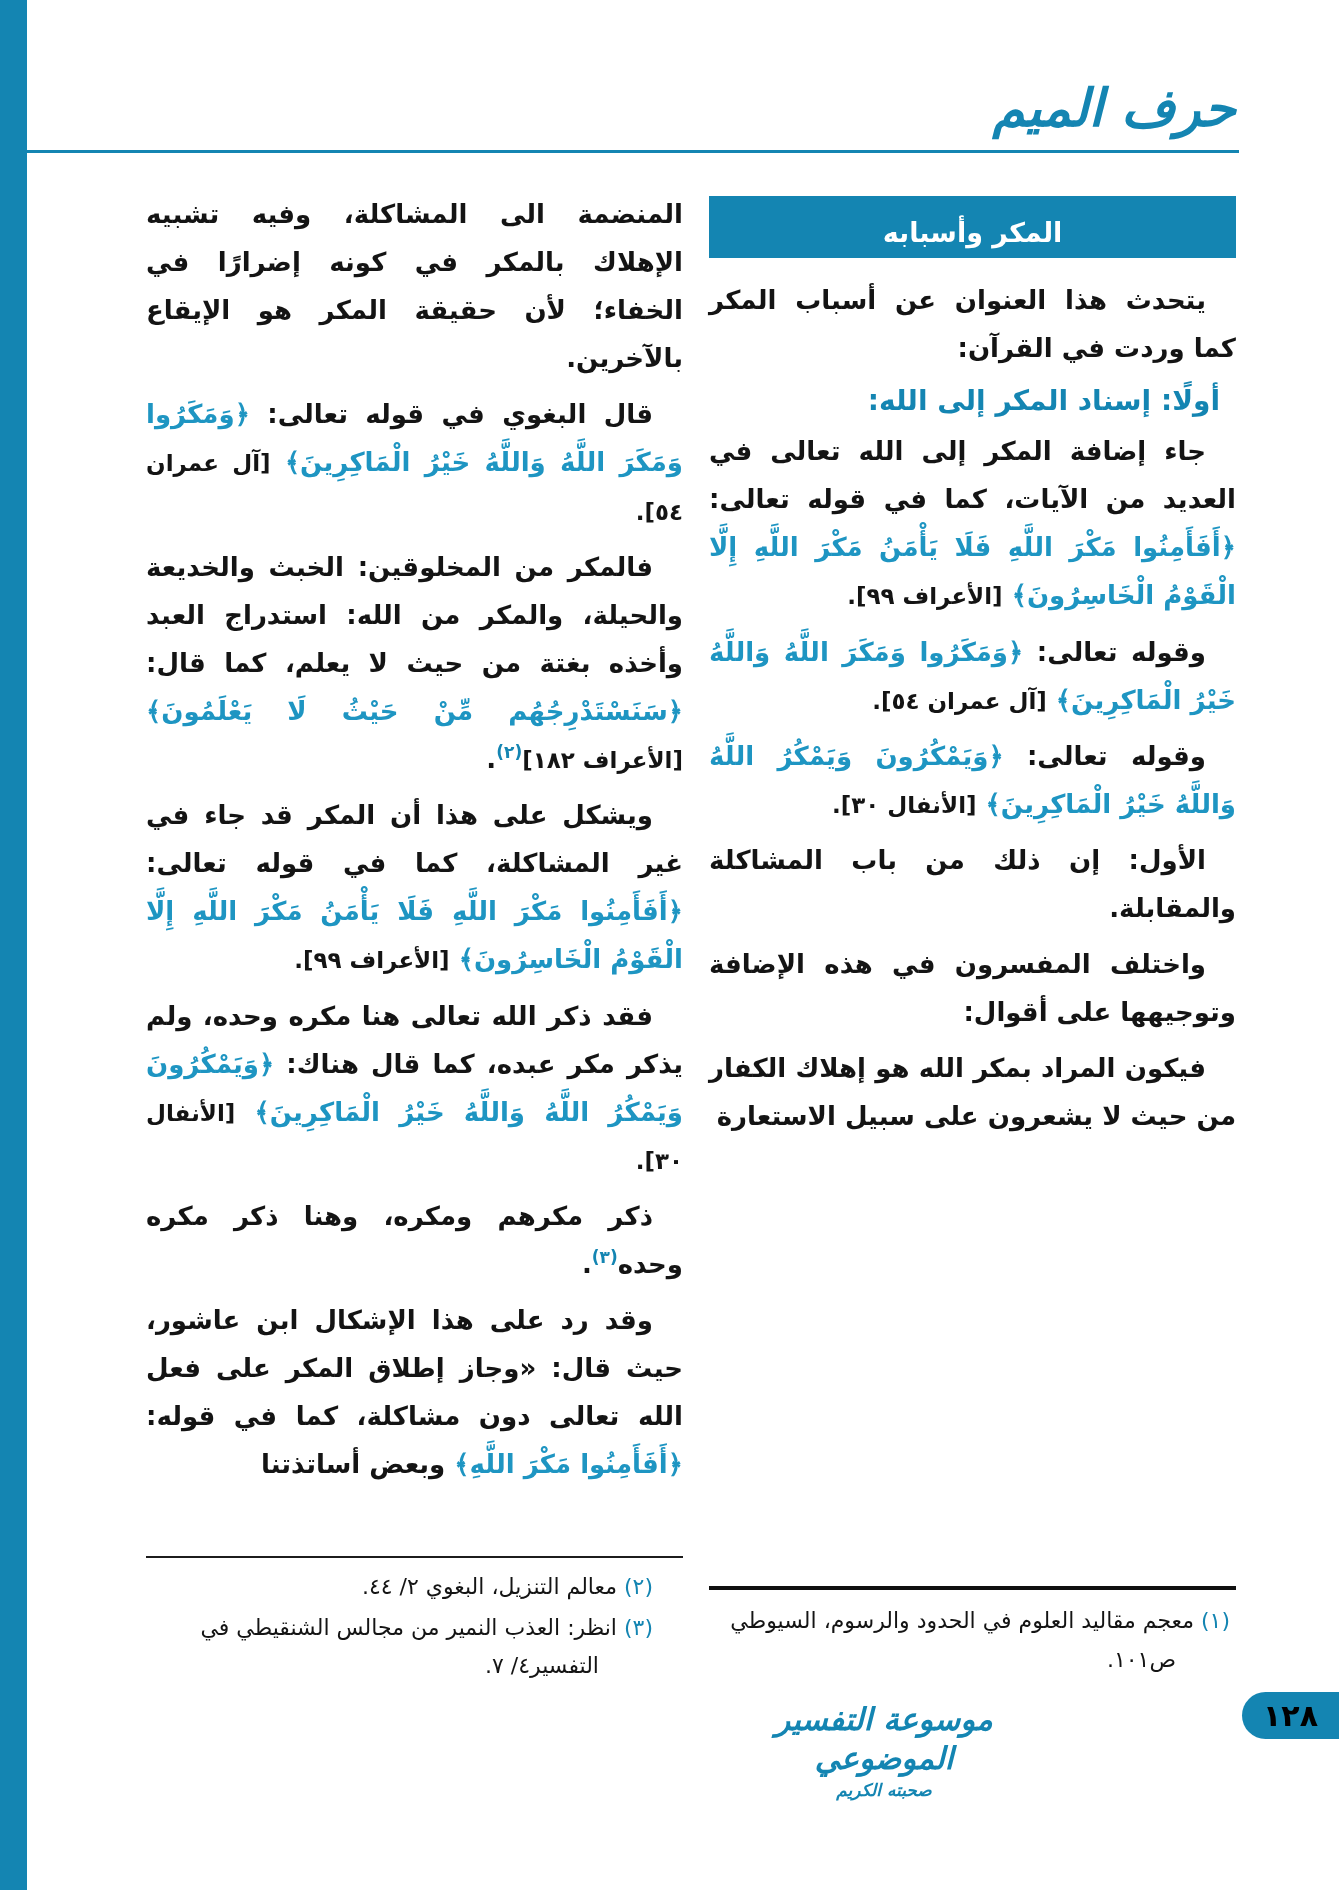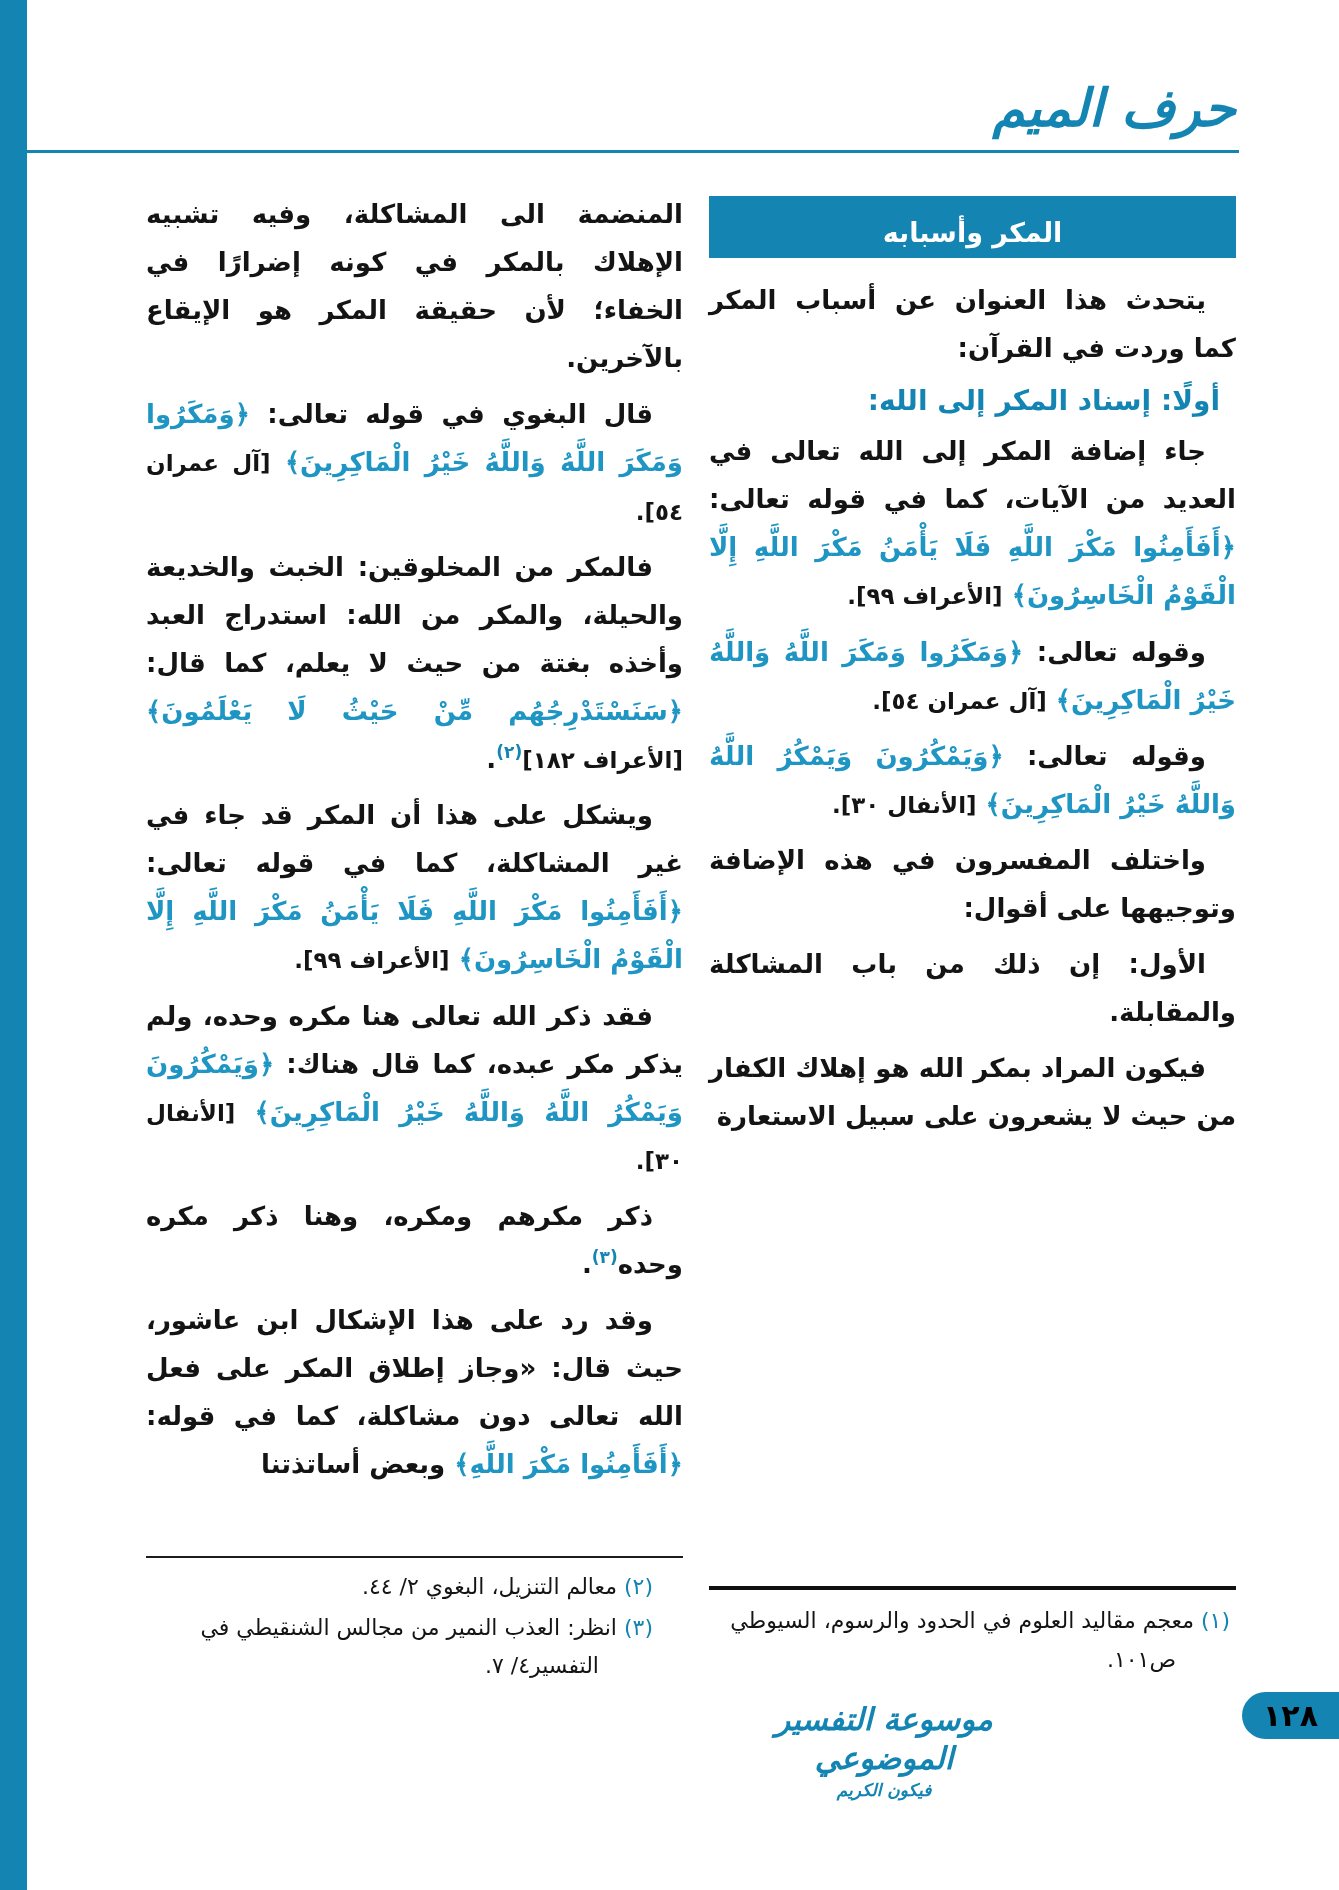--- a/index.html
+++ b/index.html
@@ -177,23 +177,23 @@
       <span class="verse">﴿وَمَكَرُوا وَمَكَرَ اللَّهُ وَاللَّهُ خَيْرُ الْمَاكِرِينَ﴾</span>
       <span class="ref">[آل عمران ٥٤].</span>
     </p>
 
     <p class="body indent">
       <span>وقوله تعالى:</span>
       <span class="verse">﴿وَيَمْكُرُونَ وَيَمْكُرُ اللَّهُ وَاللَّهُ خَيْرُ الْمَاكِرِينَ﴾</span>
       <span class="ref">[الأنفال ٣٠].</span>
     </p>
 
+    <p class="body indent"><span>الأول: إن ذلك من باب المشاكلة والمقابلة.</span></p>
+
     <p class="body indent"><span>واختلف المفسرون في هذه الإضافة وتوجيهها على أقوال:</span></p>
-
-    <p class="body indent"><span>الأول: إن ذلك من باب المشاكلة والمقابلة.</span></p>
 
 
     <p class="body indent"><span>فيكون المراد بمكر الله هو إهلاك الكفار من حيث لا يشعرون على سبيل الاستعارة</span></p>
 
   </div>
 
   <div class="col col-left">
 
     <p class="body"><span>المنضمة الى المشاكلة، وفيه تشبيه الإهلاك بالمكر في كونه إضرارًا في الخفاء؛ لأن حقيقة المكر هو الإيقاع بالآخرين.</span></p>
 
@@ -235,18 +235,18 @@
     <div class="footnote"><span class="fnnum">(٢)</span> <span>معالم التنزيل، البغوي ٢/ ٤٤.</span></div>
     <div class="footnote"><span class="fnnum">(٣)</span> <span>انظر: العذب النمير من مجالس الشنقيطي في التفسير٤/ ٧.</span></div>
   </div>
 
   <div class="footnotes footnote-right">
     <div class="footnote"><span class="fnnum">(١)</span> <span>معجم مقاليد العلوم في الحدود والرسوم، السيوطي ص١٠١.</span></div>
   </div>
 
   <div class="logo">
     <div class="logo-line1">موسوعة التفسير الموضوعي</div>
-    <div class="logo-line2">فيكون الكريم</div>
+    <div class="logo-line2">صحبته الكريم</div>
   </div>
 
   <div class="page-number">١٢٨</div>
 
 </div>
 
 </body></html>

